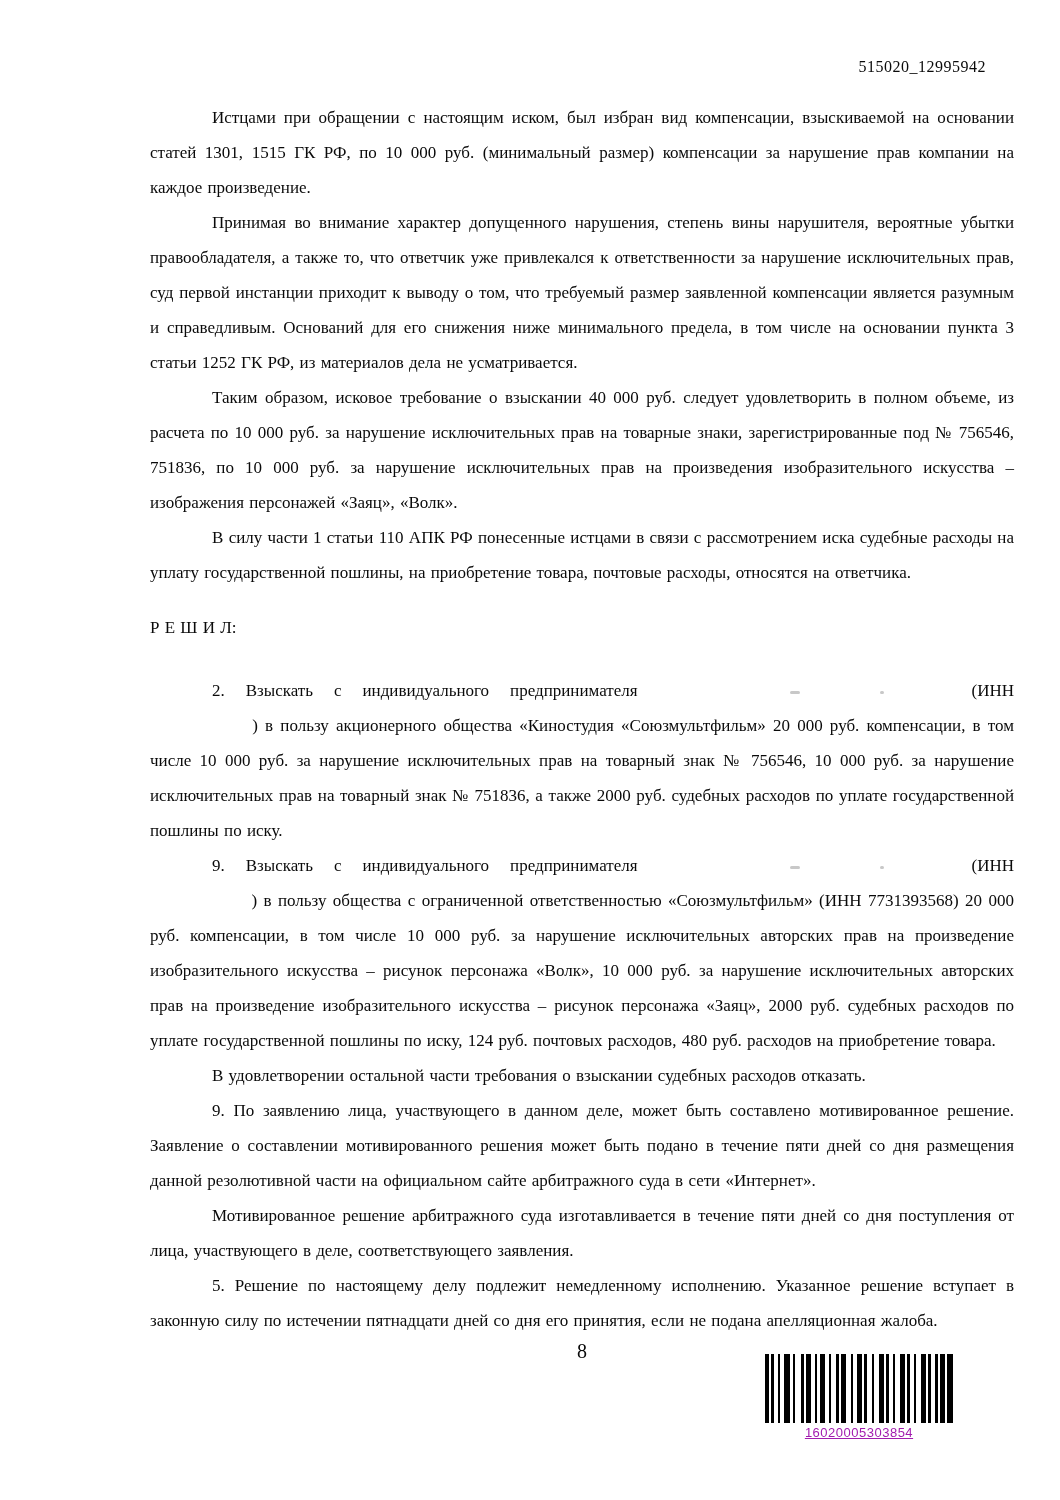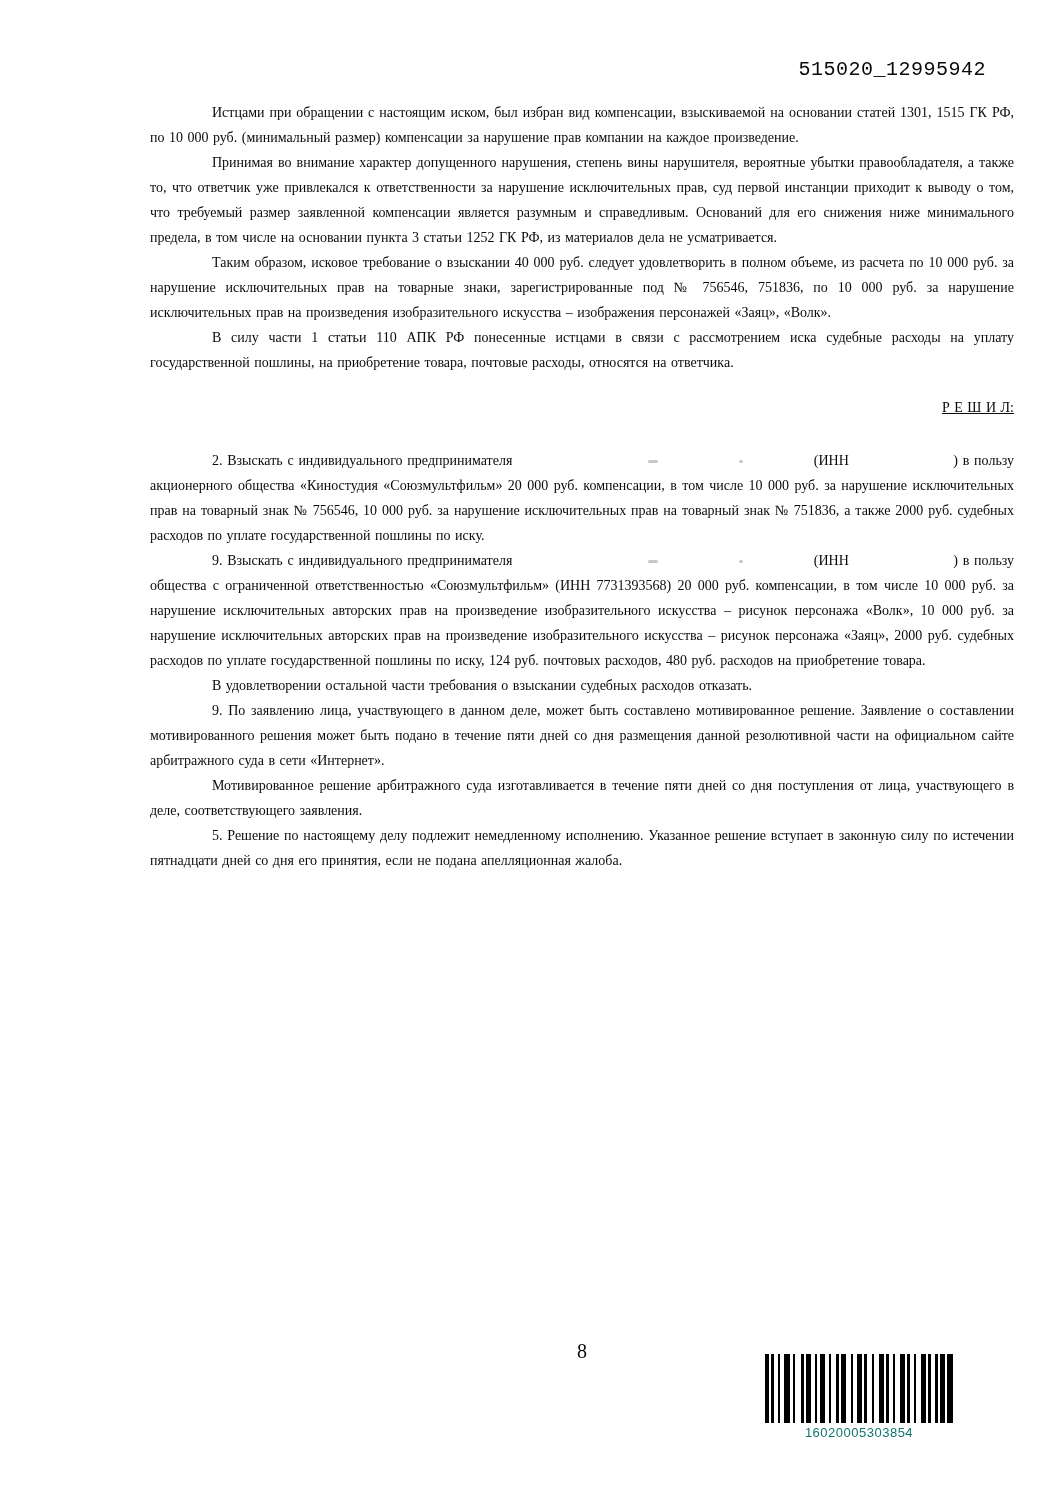--- a/index.html
+++ b/index.html
@@ -10,45 +10,43 @@
     background: #ffffff;
     font-family: "Liberation Serif", serif;
     color: #0a0a0a;
     overflow: hidden;
     margin: 0 auto;
   }
   .doc-number {
     position: absolute;
     top: 58px;
     right: 74px;
-    font-size: 20px;
+    font-size: 16px;
     letter-spacing: 0.5px;
     white-space: nowrap;
-    font-family: Liberation Mono, monospace;
   }
   .content {
     position: absolute;
     top: 100px;
     left: 150px;
     width: 864px;
-    font-size: 14px;
-    line-height: 25px;
+    font-size: 17px;
+    line-height: 35px;
     text-align: justify;
   }
   .content p {
     margin: 0;
     text-indent: 62px;
     word-spacing: 1px;
   }
   .reshil {
-    text-align: right;
+    text-align: left;
     text-indent: 0 !important;
     margin: 20px 0 28px 0 !important;
     word-spacing: 4px;
-    text-decoration: underline;
   }
   .gap {
     display: inline-block;
     position: relative;
     height: 1px;
     vertical-align: baseline;
   }
   .gap-name { width: 292px; }
   .gap-inn  { width: 95px; }
   .gap-name::before, .gap-name::after {
@@ -91,21 +89,22 @@
       #fff 124px 128px, #000 128px 130px, #fff 130px 135px, #000 135px 140px, #fff 140px 142px,
       #000 142px 145px, #fff 145px 149px, #000 149px 151px, #fff 151px 156px, #000 156px 161px,
       #fff 161px 163px, #000 163px 166px, #fff 166px 170px, #000 170px 173px, #fff 173px 175px,
       #000 175px 180px, #fff 180px 182px, #000 182px 188px);
   }
   .barcode-number {
     margin-top: 2px;
     font-family: "Liberation Sans", sans-serif;
     font-size: 13px;
     letter-spacing: 0.5px;
-    color: #0f766e;
+    color: #a21caf;
+    text-decoration: underline;
   }
 </style>
 </head>
 <body>
 
 <div class="page">
 
   <div class="doc-number">515020_12995942</div>
 
   <div class="content">

